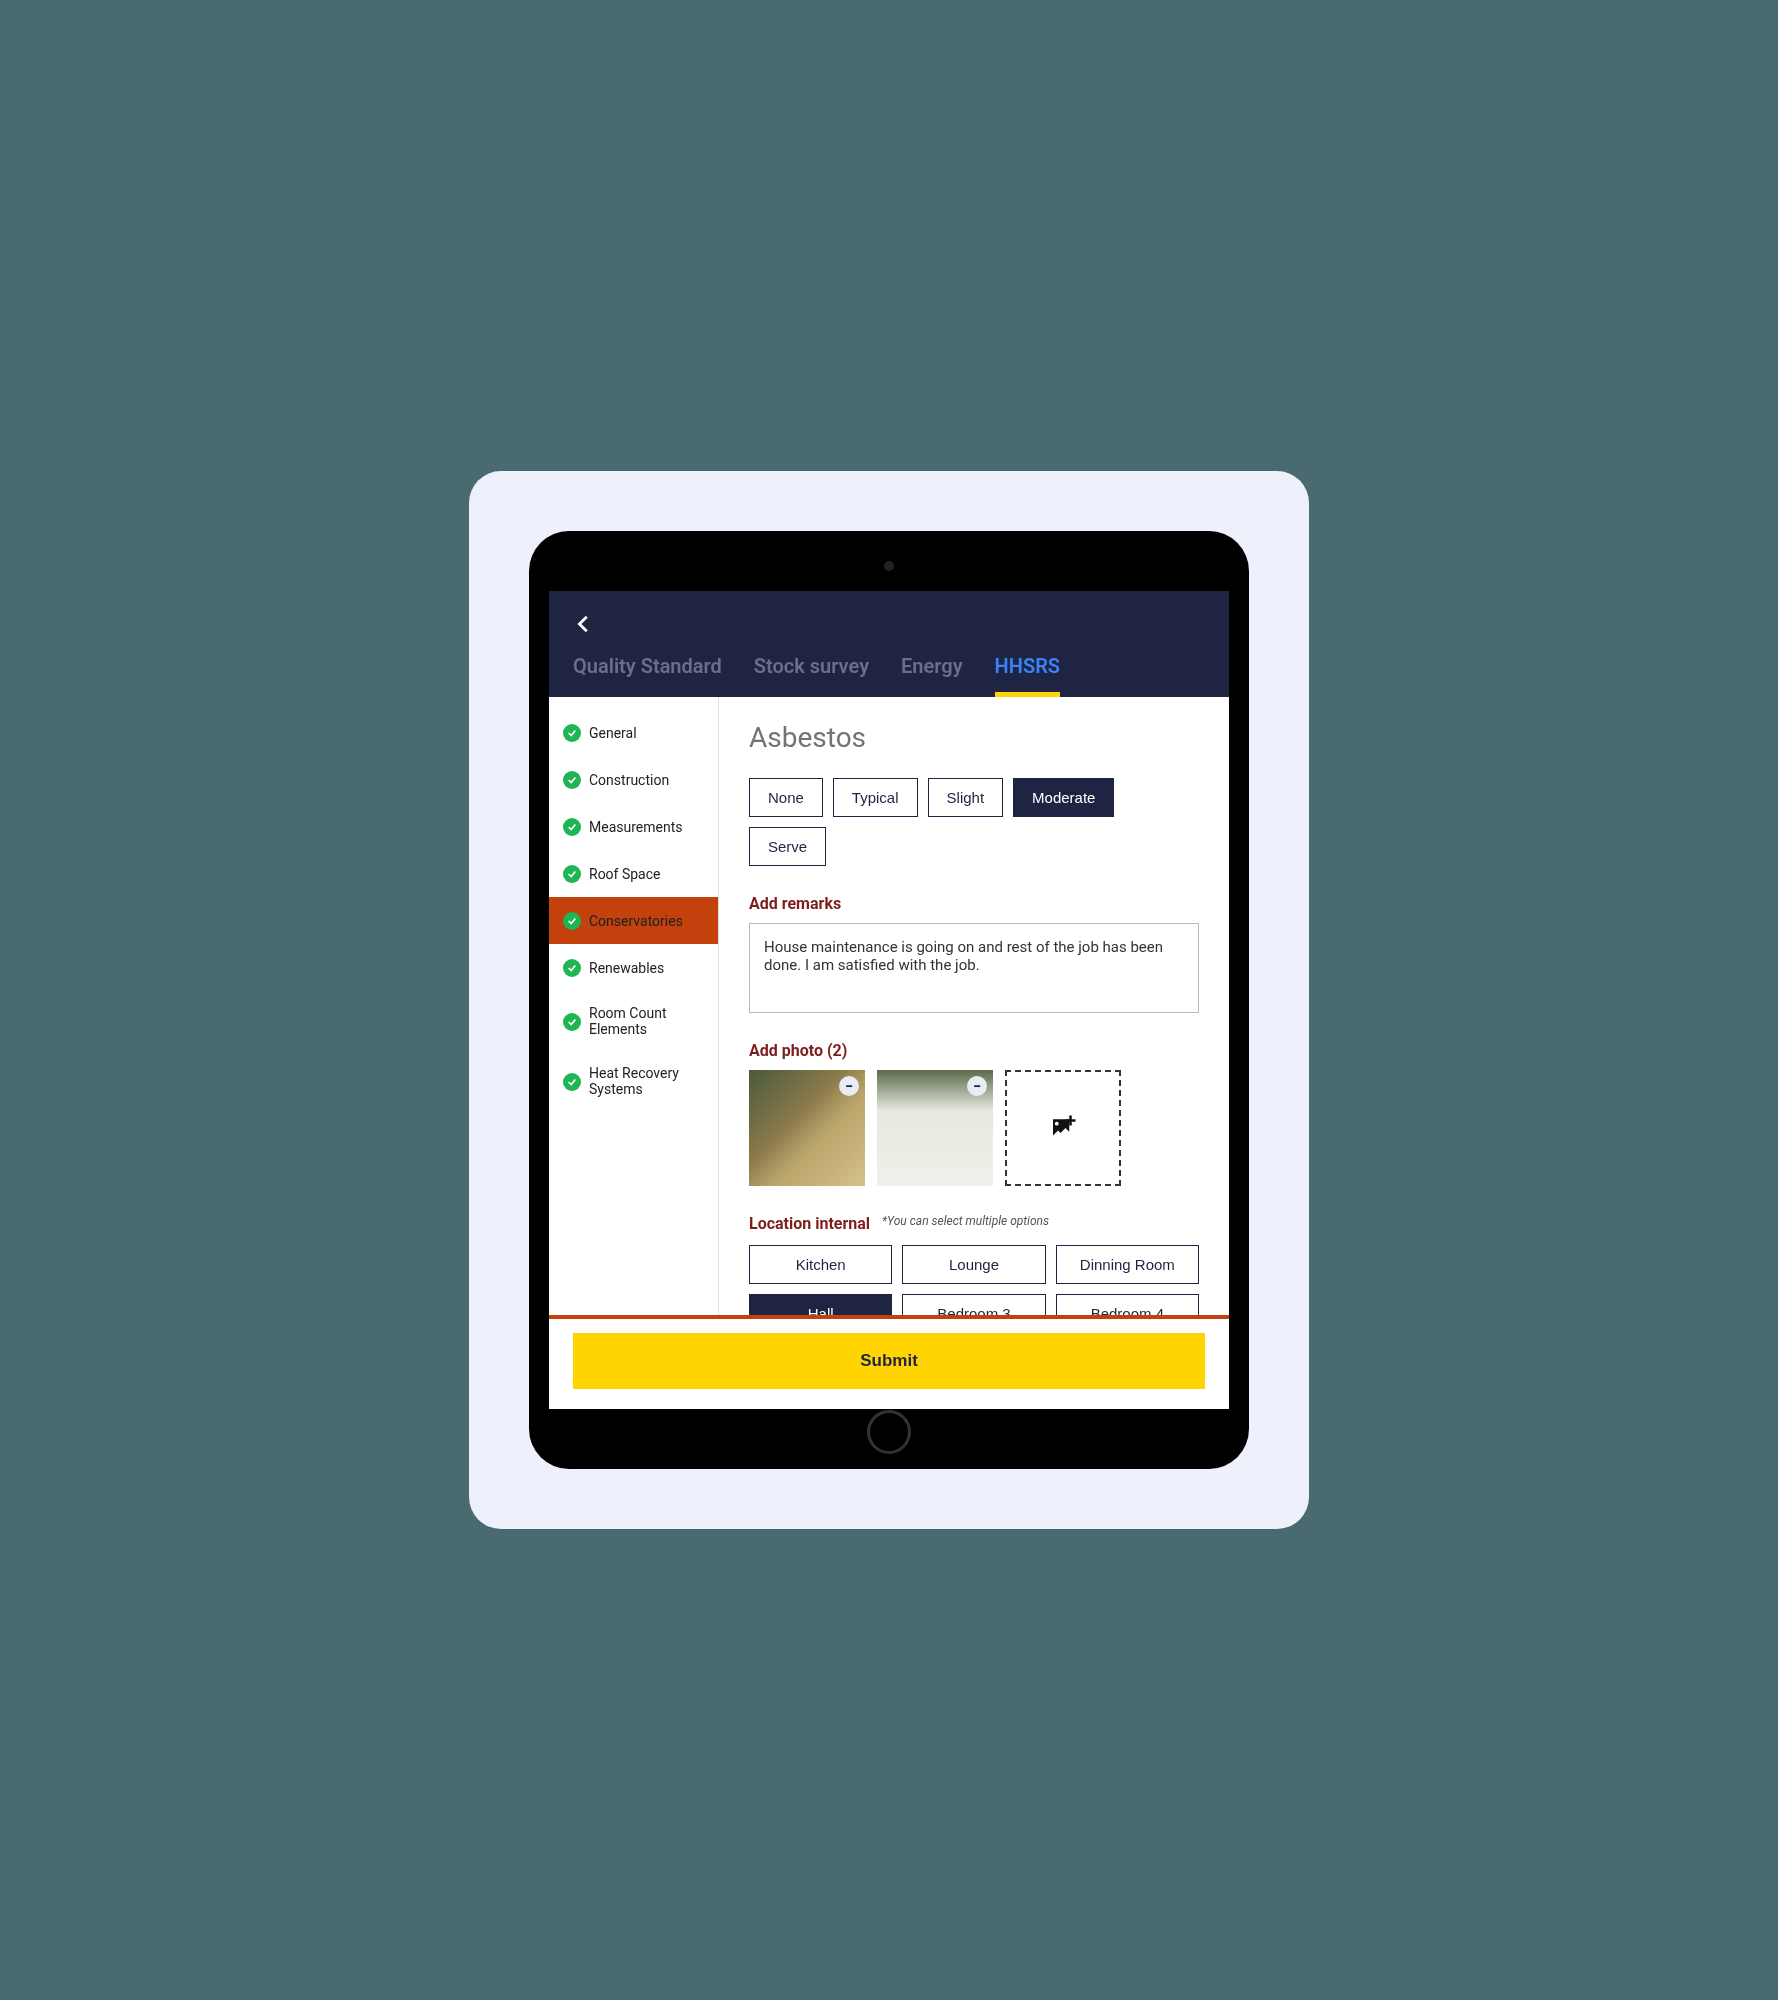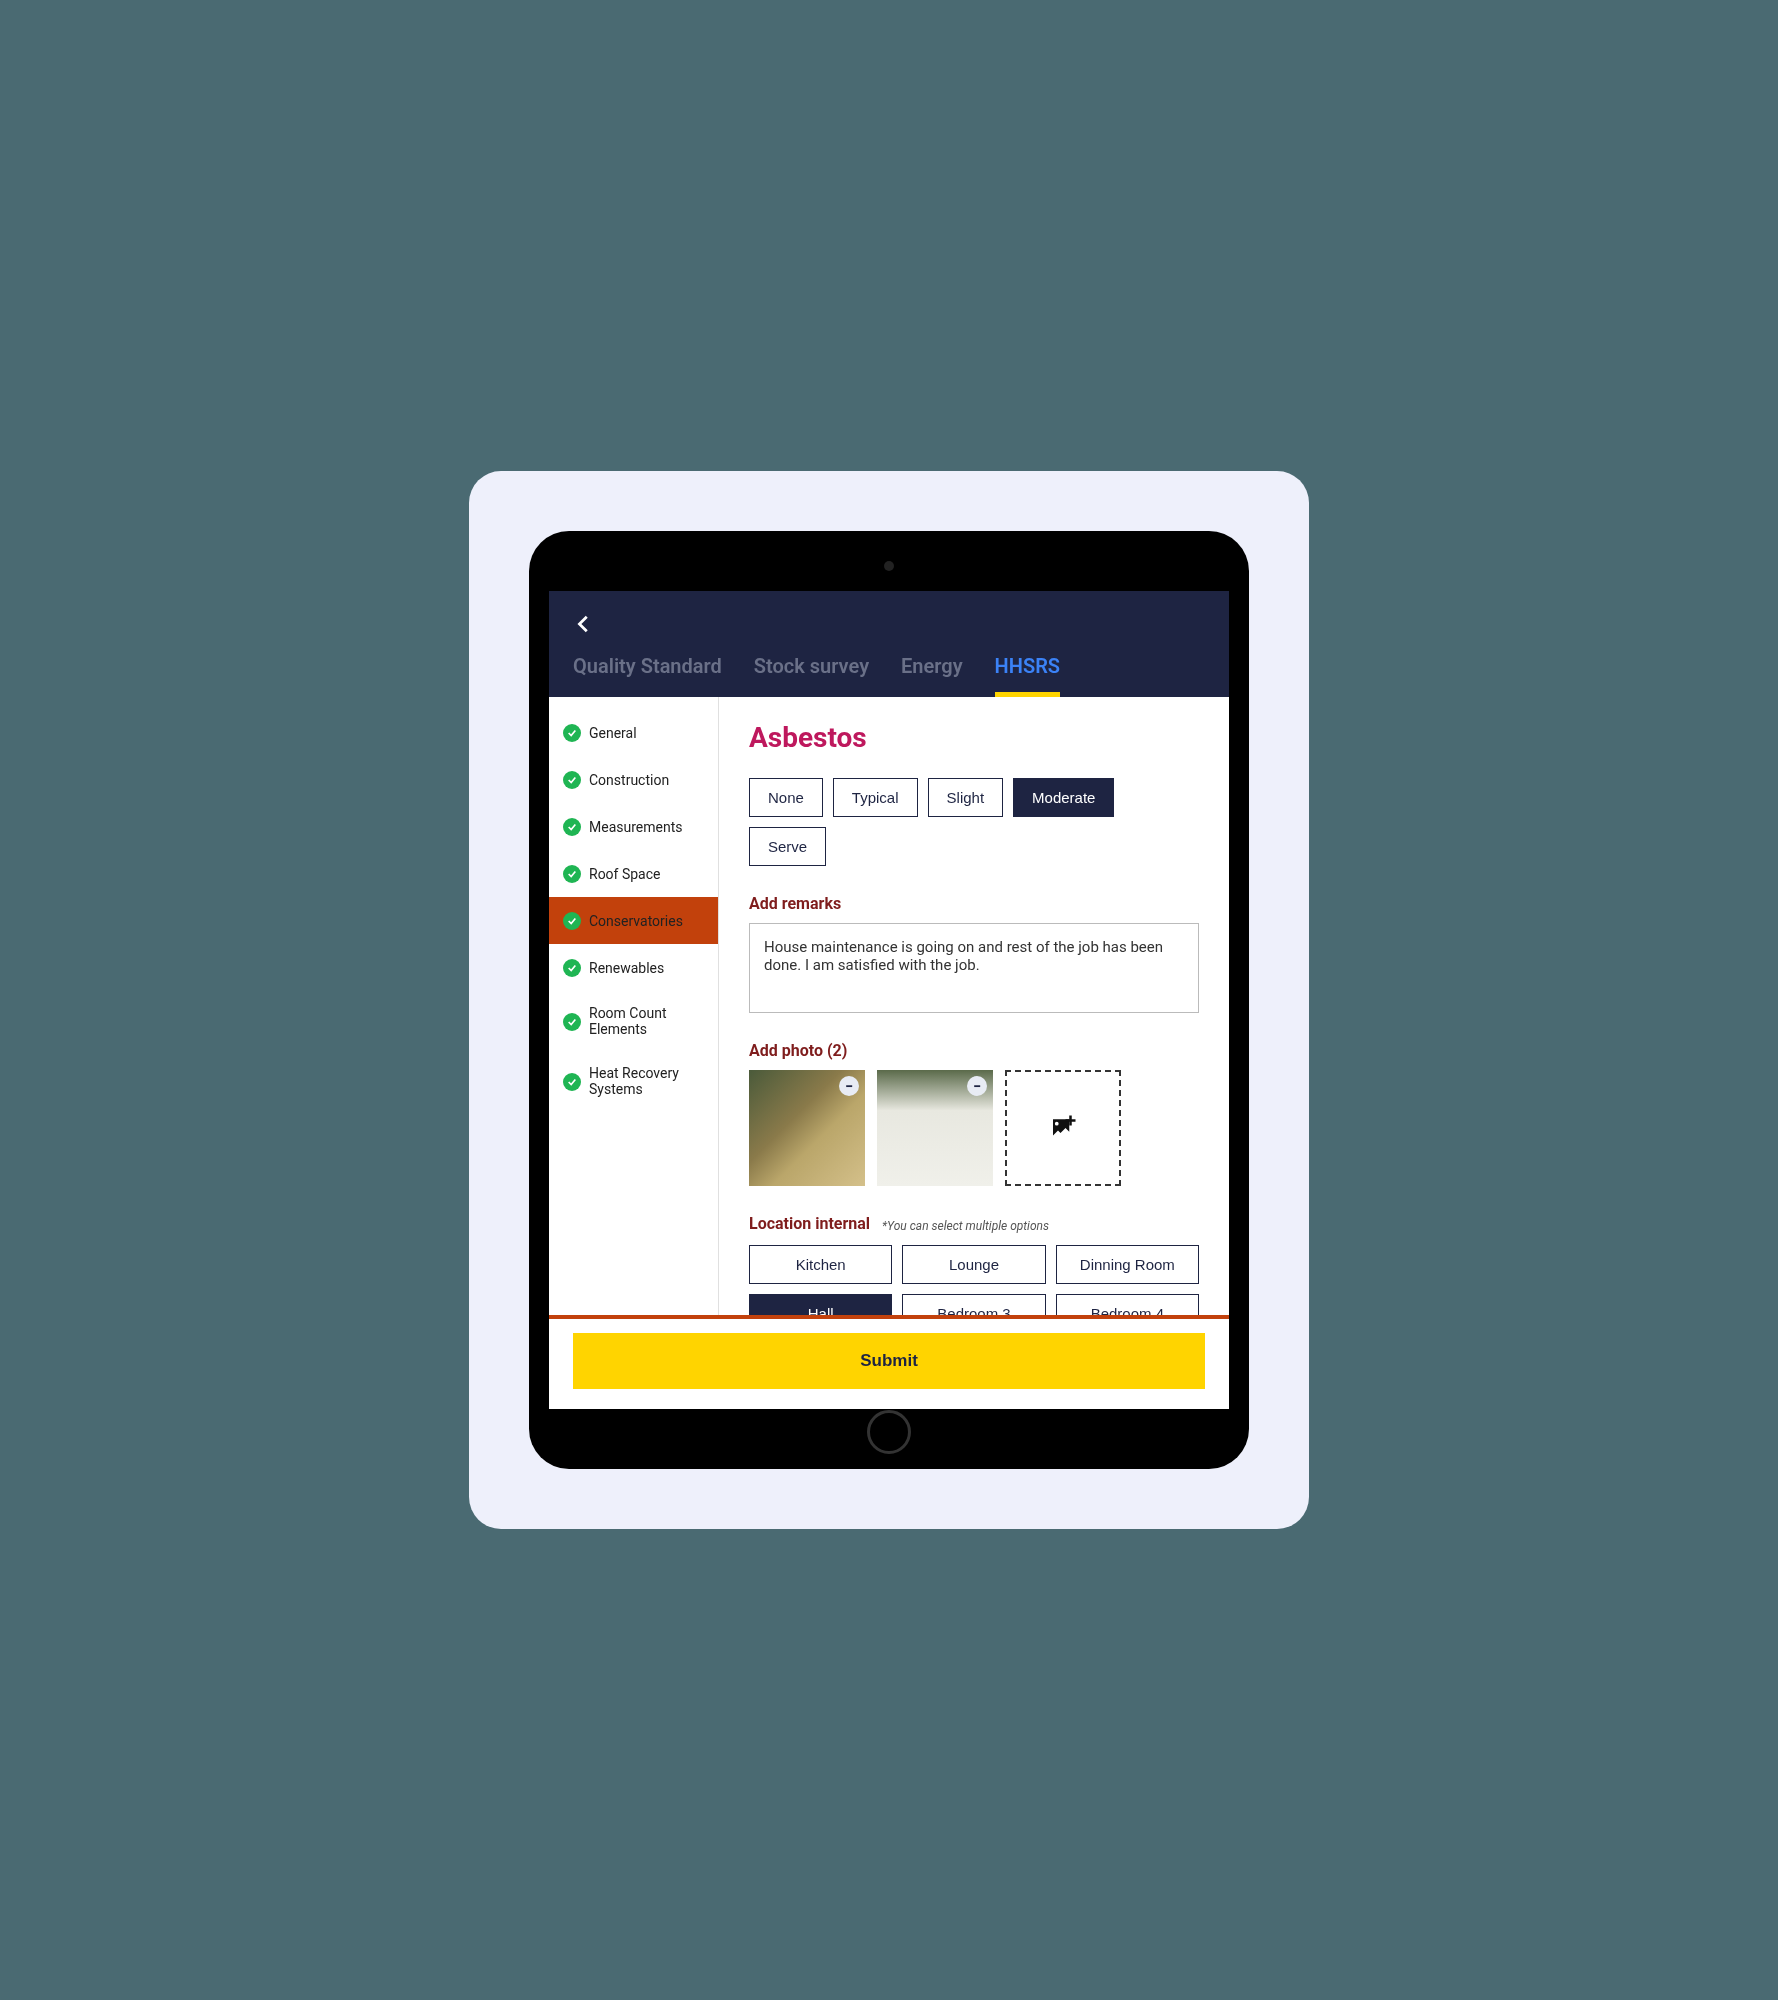--- a/index.html
+++ b/index.html
@@ -113,22 +113,22 @@
   margin-top: 1px;
 }
 .check-icon svg { width: 10px; height: 10px; }
 .main {
   flex: 1;
   padding: 24px 30px;
   overflow-y: auto;
 }
 .section-title {
   font-size: 28px;
-  font-weight: 700;
-  color: #be185d;
+  font-weight: 400;
+  color: #737373;
   margin-bottom: 24px;
 }
 .button-row {
   display: flex;
   gap: 10px;
   flex-wrap: wrap;
   margin-bottom: 28px;
   align-items: flex-end;
 }
 .option-btn {
@@ -199,21 +199,21 @@
   height: 116px;
   border: 2px dashed #333;
   display: flex;
   align-items: center;
   justify-content: center;
   cursor: pointer;
 }
 .add-photo svg { width: 30px; height: 30px; }
 .location-header {
   display: flex;
-  align-items: flex-end;
+  align-items: flex-start;
   gap: 12px;
   margin-bottom: 12px;
 }
 .hint {
   font-size: 12px;
   font-style: italic;
   color: #555;
 }
 .location-grid {
   display: grid;

